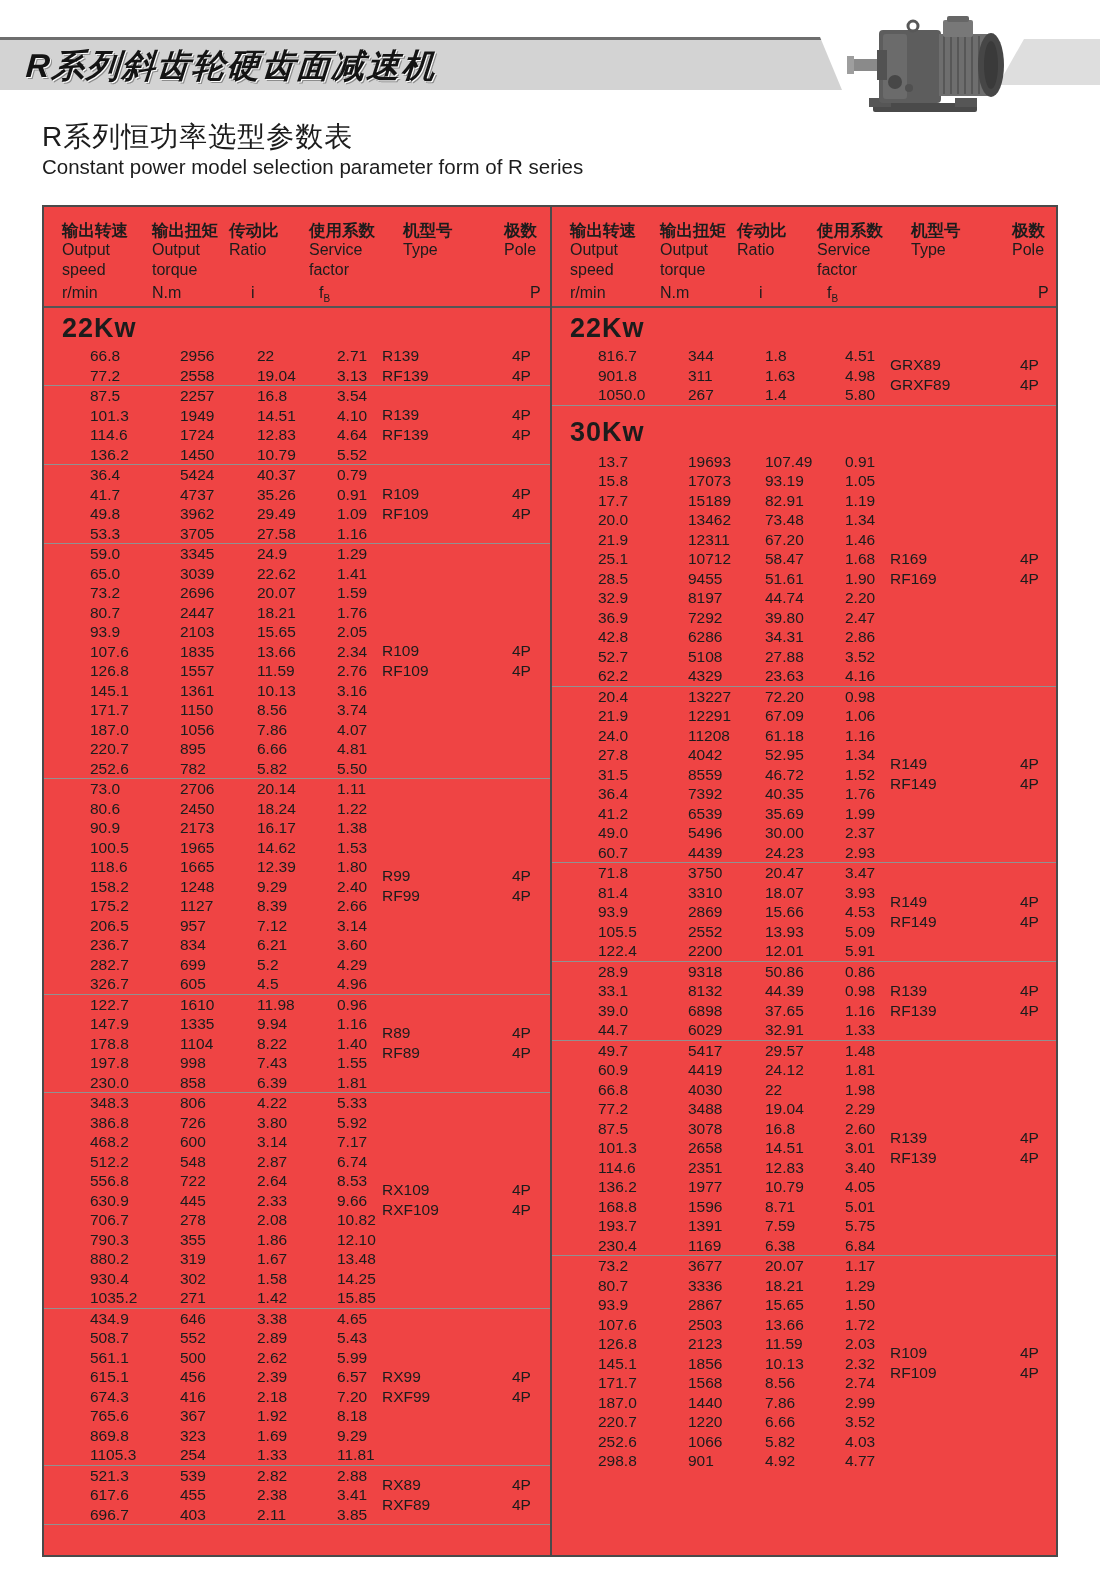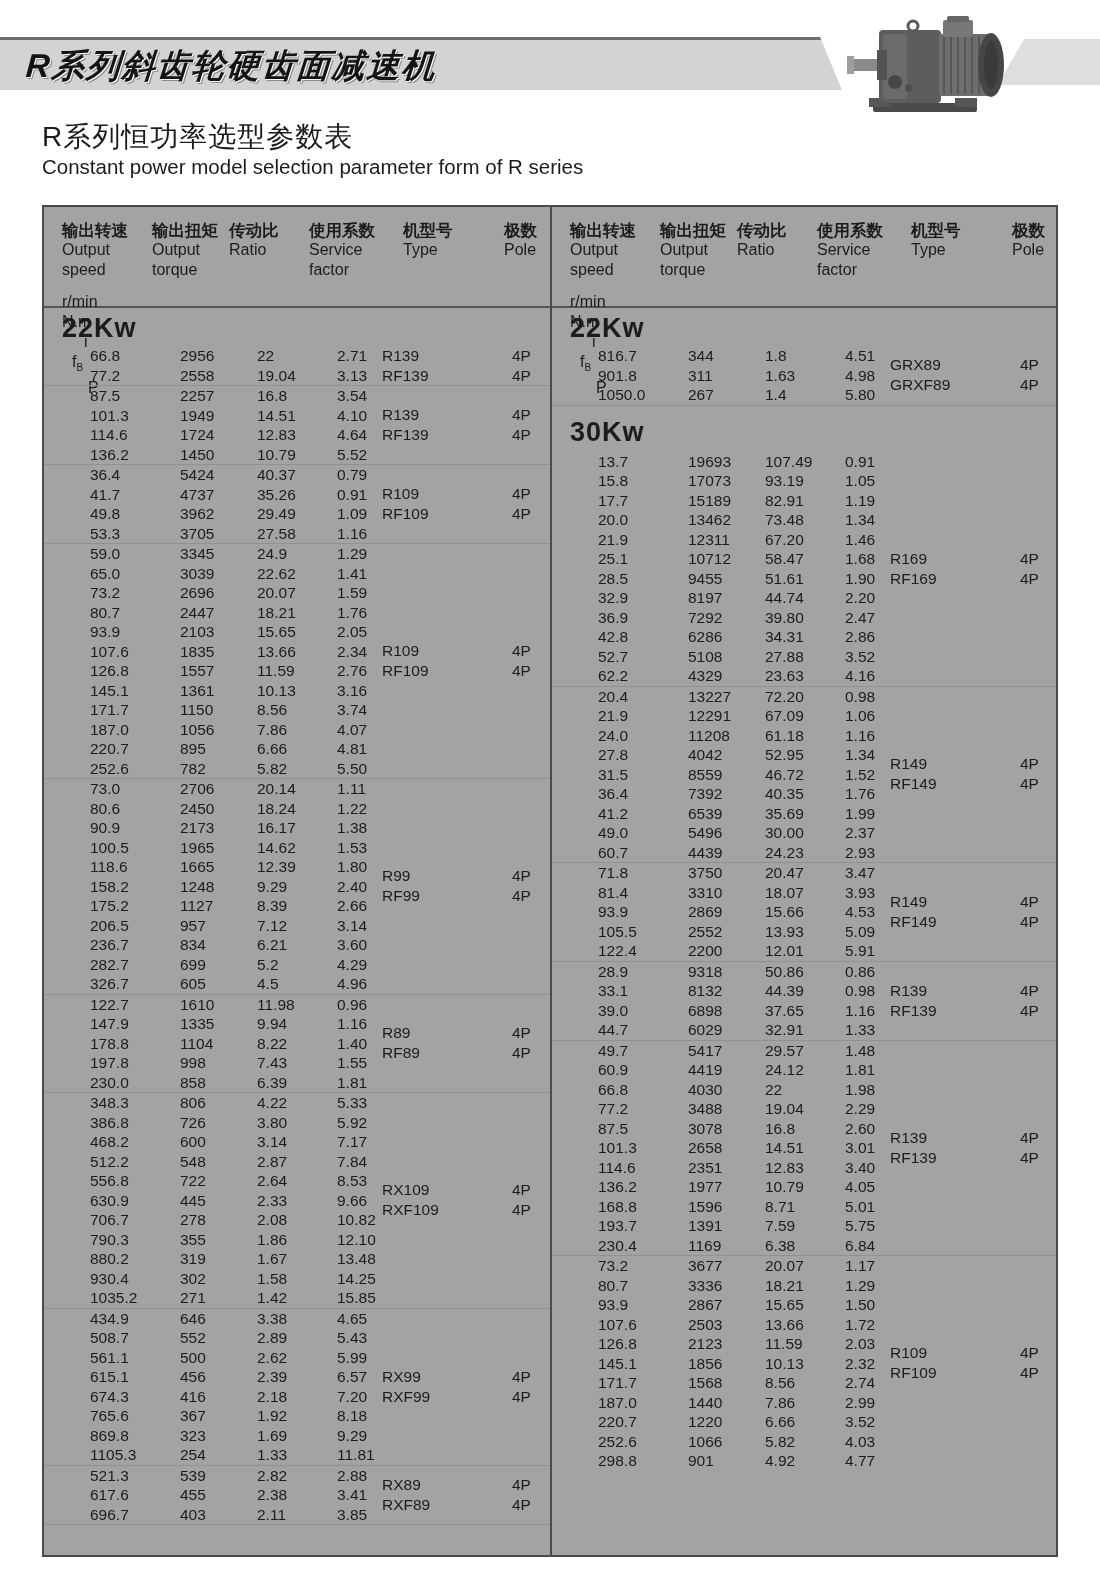--- a/index.html
+++ b/index.html
@@ -25,30 +25,30 @@
     text-shadow:1px 1px 0 #ffffff,2px 2px 0 #8c8c8c;
     transform:skewX(-4deg);
   }
   .motor{position:absolute;left:843px;top:4px;width:172px;height:114px;}
   
   .sec-zh{position:absolute;left:42px;top:118px;font-size:28px;font-weight:400;letter-spacing:1px;}
   .sec-en{position:absolute;left:42px;top:155px;font-size:20.5px;font-weight:400;}
   
   .tbl{
     position:absolute;left:42px;top:205px;width:1012px;height:1348px;
-    border:2px solid #4a4a4a;display:flex;box-sizing:content-box;background:#a3a3a3;
+    border:2px solid #4a4a4a;display:flex;box-sizing:content-box;background:#ef4444;
   }
   .half{width:50%;box-sizing:border-box;position:relative;}
   .half.right{border-left:2px solid #4a4a4a;}
   .thead{position:relative;height:101px;border-bottom:2px solid #555;box-sizing:border-box;padding-top:13px;}
   .hrow{display:flex;padding-left:18px;height:20px;font-size:16px;line-height:20px;white-space:nowrap;}
   .hrow.zh{font-weight:700;font-size:16.5px;}
   .hrow .hc{flex:0 0 auto;display:block;}
   .hc0{width:90px}.hc1{width:77px}.hc2{width:80px}.hc3{width:80px}.hc4{width:115px;padding-left:14px;box-sizing:border-box}.hc5{width:70px}
-  .hrow.un{margin-top:12px;flex-direction:column;}
+  .hrow.un{margin-top:3px;}
   .hc.pad-i{padding-left:22px;box-sizing:border-box}
   .hc.pad-p{padding-left:26px;box-sizing:border-box}
   .hc.pad-f{padding-left:10px;box-sizing:border-box}
   .hc sub{font-size:10px;}
   
   .pw{font-size:27px;font-weight:800;height:38px;line-height:40px;padding-left:18px;box-sizing:border-box;letter-spacing:1px;}
   .sec.later .pw{height:46px;line-height:52px;}
   
   .group{position:relative;border-bottom:1px solid #919191;padding-left:28px;}
   .group.nl{border-bottom:none;}
@@ -444,21 +444,21 @@
           <div class="r">
             <span class="c c0">468.2</span>
             <span class="c c1">600</span>
             <span class="c c2">3.14</span>
             <span class="c c3">7.17</span>
           </div>
           <div class="r">
             <span class="c c0">512.2</span>
             <span class="c c1">548</span>
             <span class="c c2">2.87</span>
-            <span class="c c3">7.84</span>
+            <span class="c c3">6.74</span>
           </div>
           <div class="r">
             <span class="c c0">556.8</span>
             <span class="c c1">722</span>
             <span class="c c2">2.64</span>
             <span class="c c3">8.53</span>
           </div>
           <div class="r">
             <span class="c c0">630.9</span>
             <span class="c c1">445</span>

